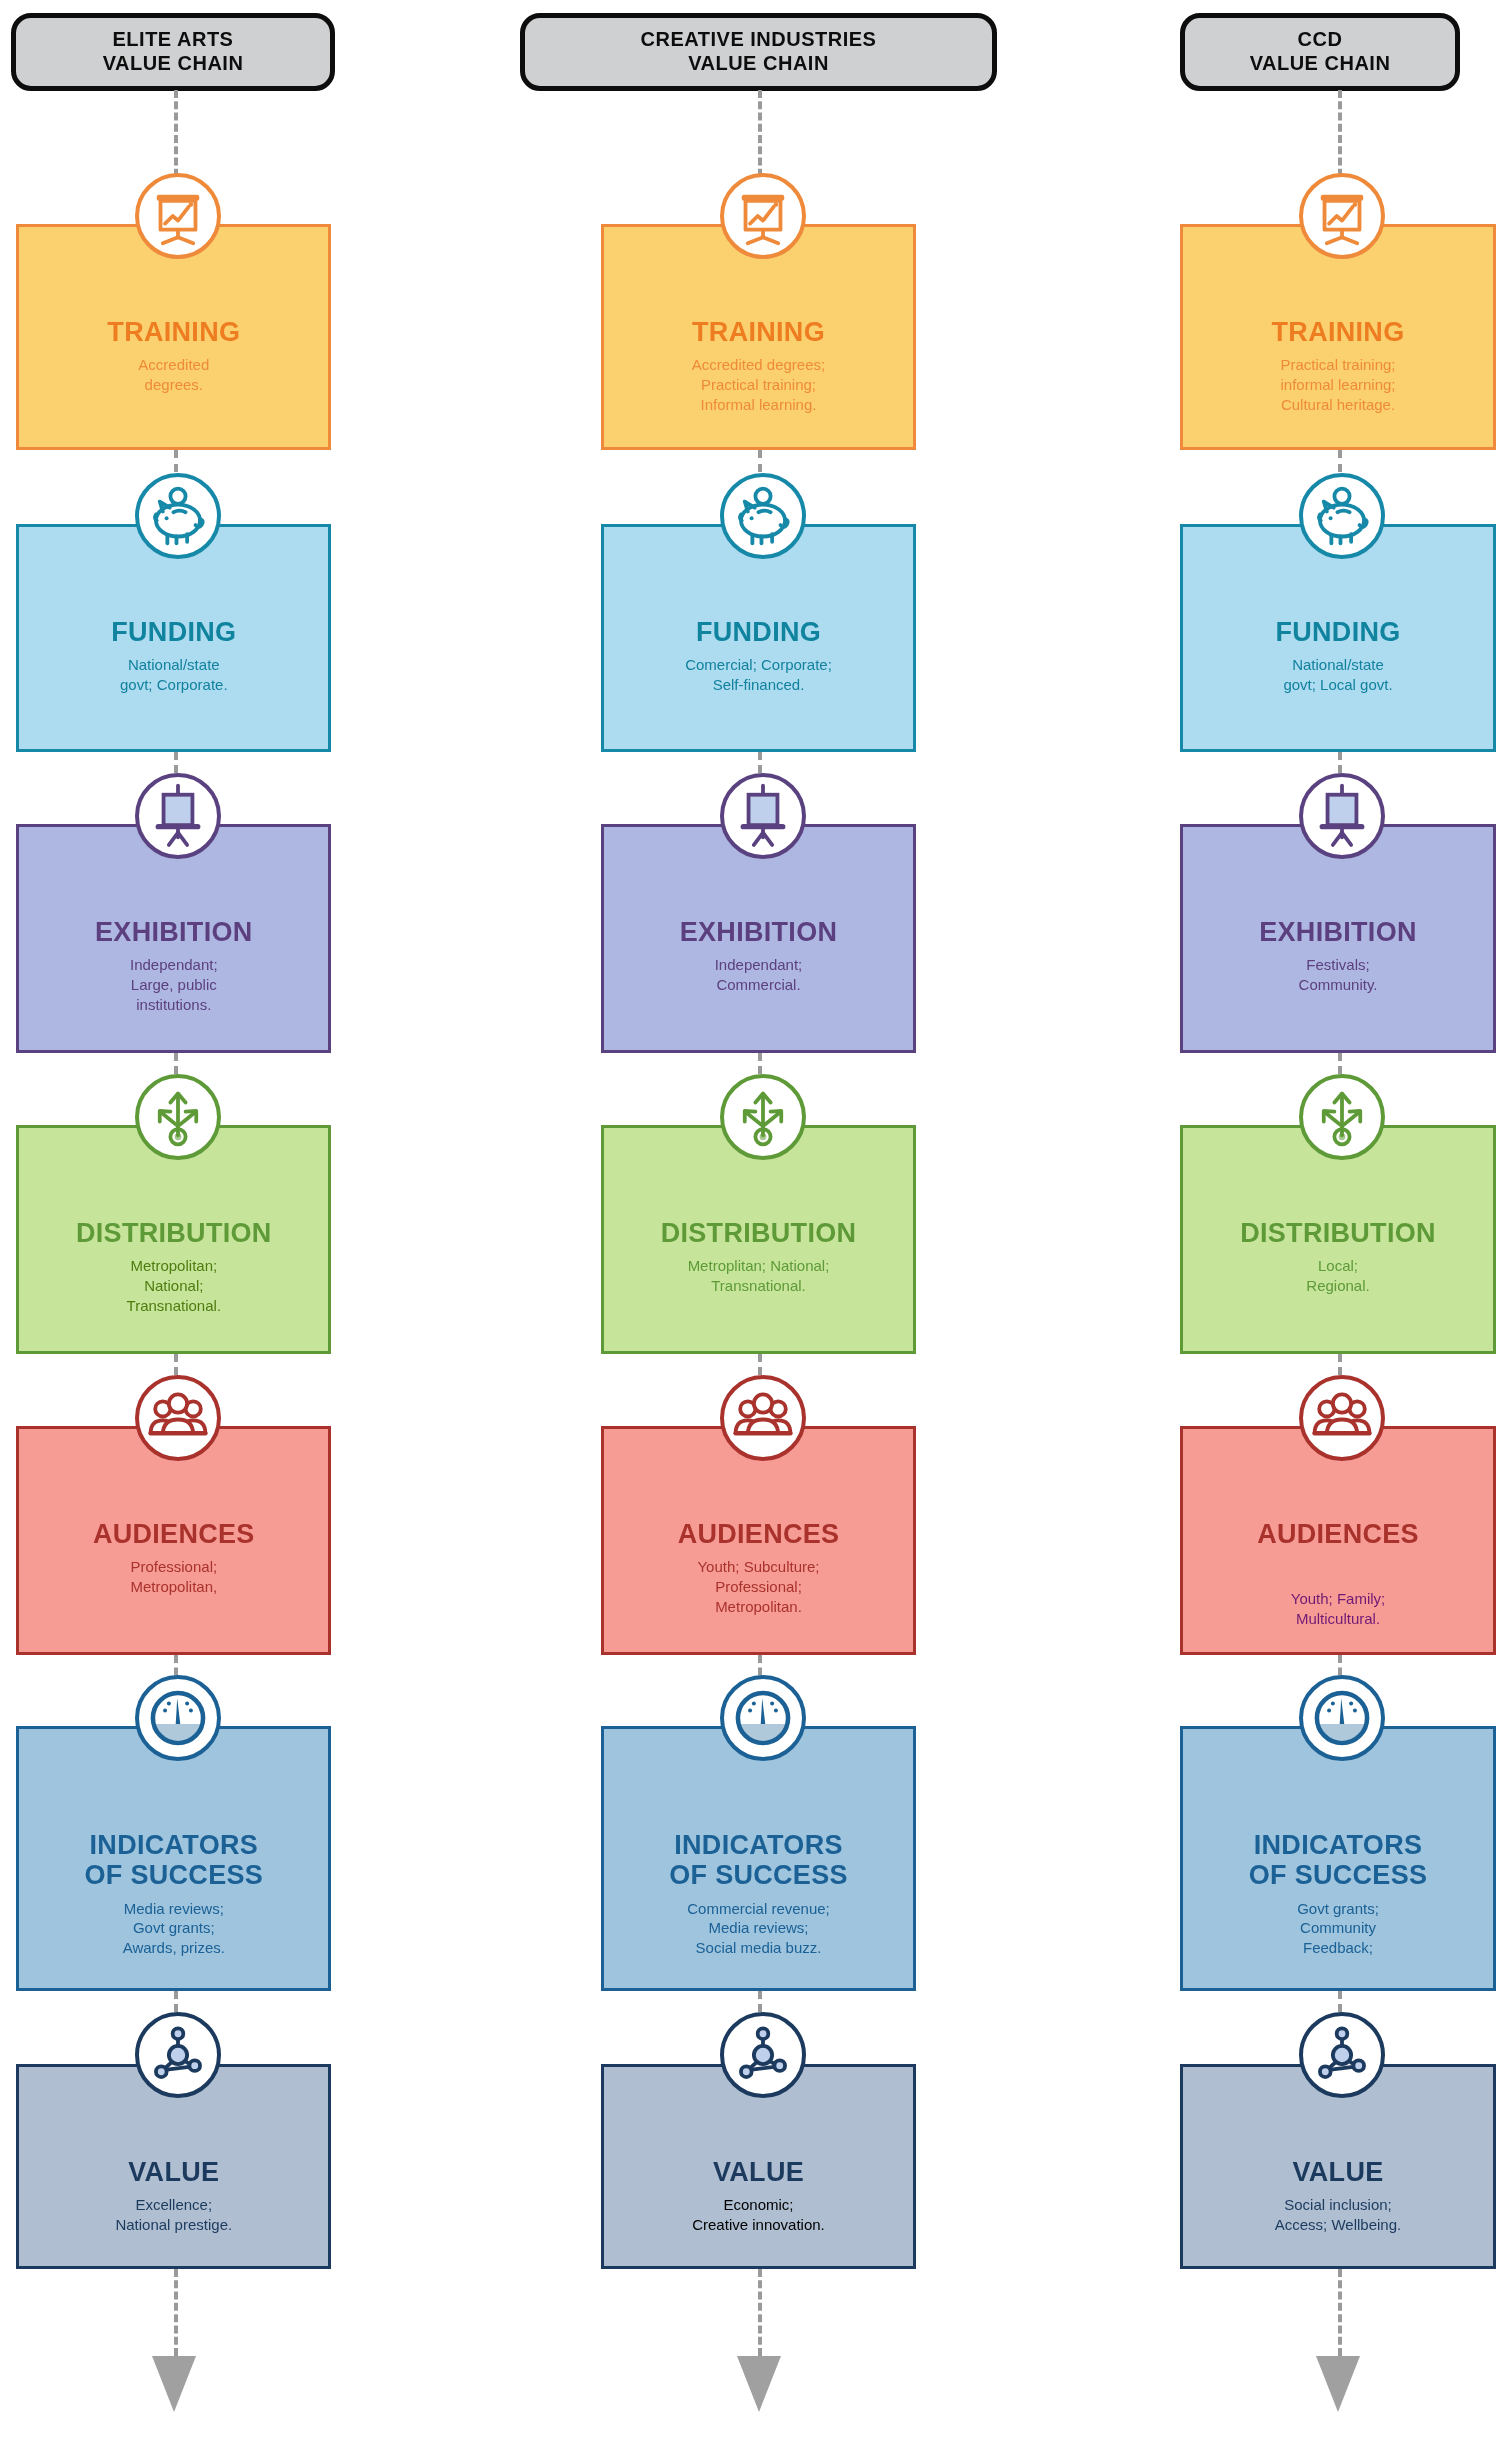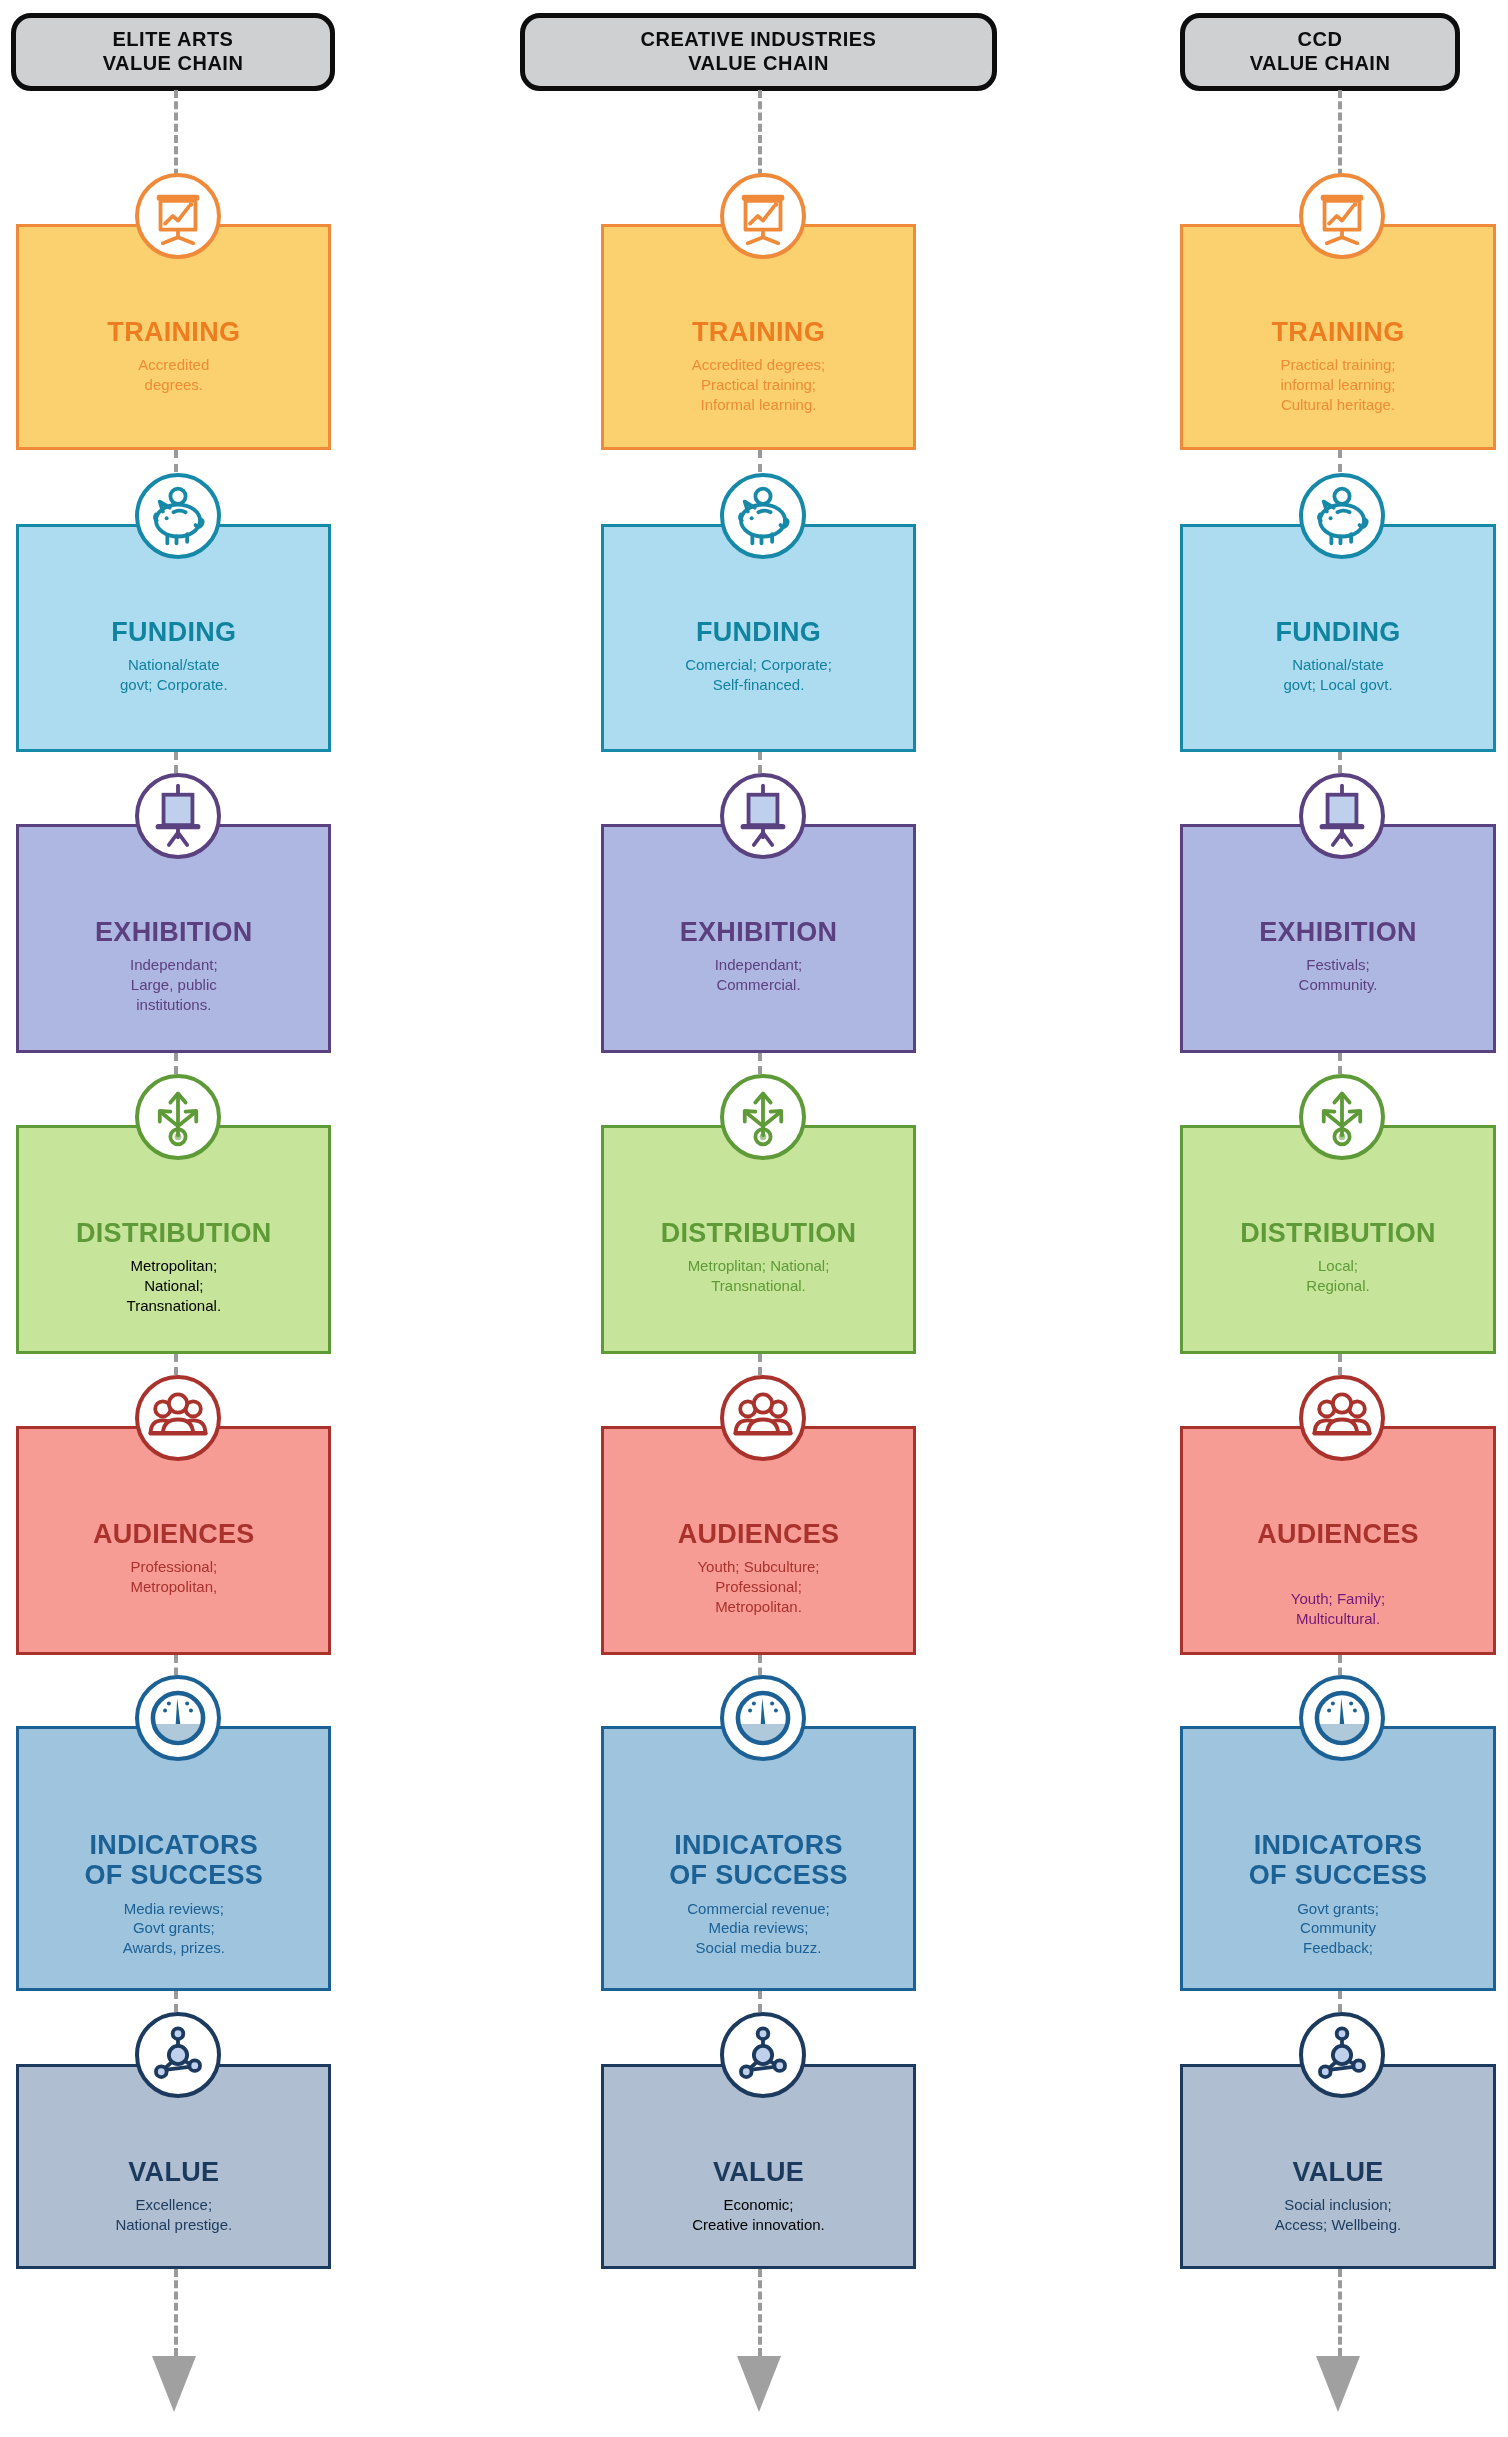--- a/index.html
+++ b/index.html
@@ -172,21 +172,21 @@
         <line x1="50" y1="72" x2="38" y2="88" stroke="#5A4280" fill="none" stroke-width="5" stroke-linecap="round" stroke-linejoin="round"></line>
         <line x1="50" y1="72" x2="62" y2="88" stroke="#5A4280" fill="none" stroke-width="5" stroke-linecap="round" stroke-linejoin="round"></line>
       </svg>
       </span>
       </div>
     <div class="connector" style="left:174px;top:1053px;height:34px;"></div>
     <div class="stage" style="left:16.3px;top:1125px;width:315px;height:229px;
                background:#C6E49A;border-color:#5E9A37;
                padding-top:90px;">
         <div class="stage-title" style="color:#5E9A37;white-space:pre-line;">DISTRIBUTION</div>
-        <div class="stage-desc" style="color:#000000;">Metropolitan;
+        <div class="stage-desc" style="color:#4d7c0f;">Metropolitan;
 National;
 Transnational.</div>
       </div>
     <div class="medallion" style="left:135px;top:1074px;width:78px;height:78px;
                border-color:#5E9A37;">
         <span>
         <svg width="76" height="76" viewBox="0 0 100 100">
         <line x1="50" y1="74" x2="50" y2="20" stroke="#5E9A37" fill="none" stroke-width="5" stroke-linecap="round" stroke-linejoin="round"></line>
         <polyline points="40,31 50,19 60,31" stroke="#5E9A37" fill="none" stroke-width="5" stroke-linecap="round" stroke-linejoin="round"></polyline>
         <path d="M50 62 Q40 54 28 44" stroke="#5E9A37" fill="none" stroke-width="5" stroke-linecap="round" stroke-linejoin="round"></path>

